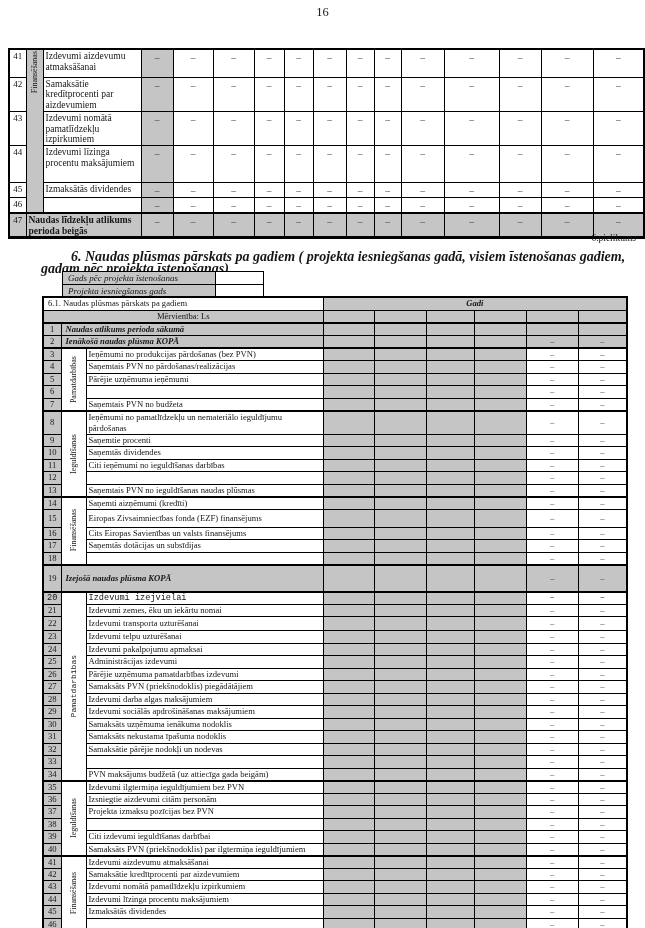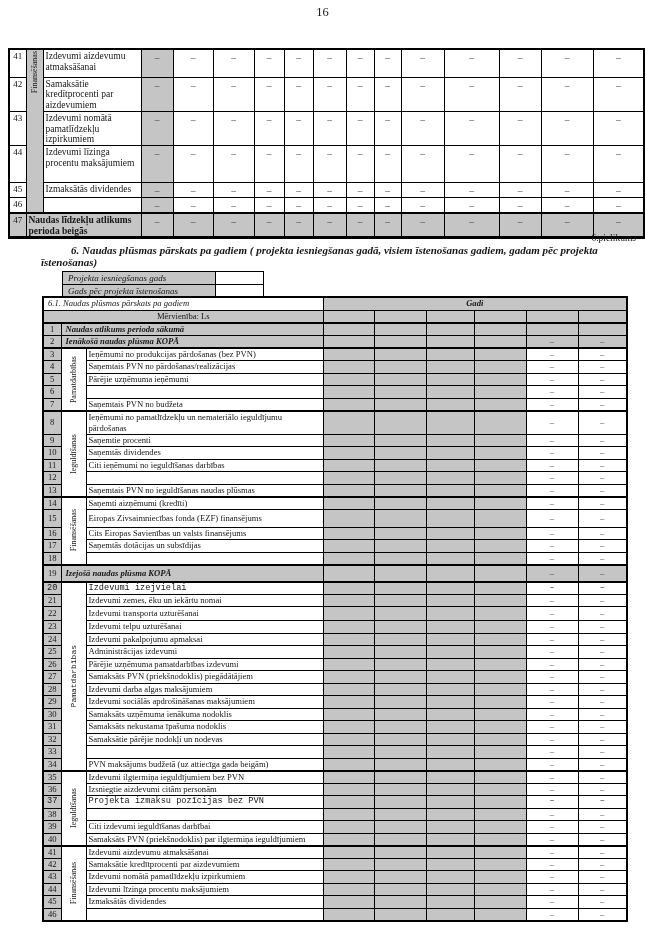--- a/index.html
+++ b/index.html
@@ -4,21 +4,21 @@
 <style>
   html,body{margin:0;padding:0;}
   body{
     width:645px;height:928px;background:#fff;position:relative;overflow:hidden;
     font-family:"Liberation Serif", serif;color:#161616;
     --shade:#c5c5c5;--dash:#3c3c3c;--bd:#000;
   }
   .abs{position:absolute;}
   #page-number{left:0;top:5px;width:645px;text-align:center;font-size:12.5px;}
   #appendix{top:233px;right:9px;font-size:9.5px;}
-  #doc-title{left:41px;top:245px;width:596px;font-size:11px;line-height:11.5px;
+  #doc-title{left:41px;top:251px;width:596px;font-size:14px;line-height:11.5px;
     font-weight:bold;font-style:italic;text-indent:30px;}
   table{border-collapse:collapse;table-layout:fixed;position:absolute;background:#fff;}
   td{border:1px solid var(--bd);padding:0 2px;overflow:hidden;vertical-align:middle;}
   .shade{background:var(--shade);}
   .dash{text-align:center;color:var(--dash);font-size:9px;}
   .num{text-align:center;padding-left:2px;}
   .vcell{text-align:center;vertical-align:middle;padding:0;}
   .vtext{writing-mode:vertical-rl;transform:rotate(180deg);font-size:8px;
     white-space:nowrap;margin:0 auto;line-height:1;}
   
@@ -30,21 +30,21 @@
   #top-table tr.section td.lbl{font-weight:bold;}
   #top-table tr.section td{border-top:2px solid var(--bd);}
   
   #info-table{left:62px;top:271px;width:201px;}
   #info-table td{font-size:9px;height:12px;line-height:11px;}
   #info-table .ilabel{font-style:italic;background:var(--shade);padding-left:5px;}
   
   #main-table{left:42px;top:296px;width:584px;border:2px solid var(--bd);}
   #main-table td{font-size:8.6px;line-height:11px;}
   #main-table td.num{font-size:8.6px;}
-  #main-table .title-cell{font-style:italic;padding-left:4px;}
+  #main-table .title-cell{padding-left:4px;}
   #main-table .gadi{font-style:italic;font-weight:bold;text-align:center;}
   #main-table .unit{text-align:center;}
   #main-table tr.hdr{height:13px;}
   #main-table tr.hdr2 td{border-bottom:2px solid var(--bd);}
   #main-table tr.bt2 td{border-top:2px solid var(--bd);}
   #main-table td.sec{font-weight:bold;font-style:italic;padding-left:4px;}
 </style>
 </head>
 <body style="--shade: #c5c5c5; --dash: #3c3c3c; --bd: #000000;">
 
@@ -199,25 +199,25 @@
 
 <div class="abs" id="doc-title">6. Naudas plūsmas pārskats pa gadiem ( projekta iesniegšanas gadā, visiem īstenošanas gadiem, gadam pēc projekta īstenošanas)</div>
 
 <table id="info-table">
   <colgroup>
       <col style="width:153px">
       <col style="width:48px">
     </colgroup>
   <tbody>
     <tr>
-      <td class="ilabel">Projekta iesniegšanas gads</td>
+      <td class="ilabel">Gads pēc projekta īstenošanas</td>
       <td></td>
     </tr>
     <tr>
-      <td class="ilabel">Gads pēc projekta īstenošanas</td>
+      <td class="ilabel">Projekta iesniegšanas gads</td>
       <td></td>
     </tr>
   </tbody>
 </table>
 
 <table id="main-table">
   <colgroup id="main-cols">
       <col style="width: 18px;">
       <col style="width: 25px;">
       <col style="width: 237px;">
@@ -424,21 +424,21 @@
       <tr style="height: 12.5px;">
         <td class="num shade">18</td>
         <td class="lbl"></td>
         <td class="dash shade"></td>
         <td class="dash shade"></td>
         <td class="dash shade"></td>
         <td class="dash shade"></td>
         <td class="dash">–</td>
         <td class="dash">–</td>
       </tr>
-      <tr class="bt2" style="height: 17px;">
+      <tr class="bt2" style="height: 27px;">
         <td class="num shade">19</td>
         <td class="sec shade" colspan="2">Izejošā naudas plūsma KOPĀ</td>
         <td class="dash shade"></td>
         <td class="dash shade"></td>
         <td class="dash shade"></td>
         <td class="dash shade"></td>
         <td class="dash shade">–</td>
         <td class="dash shade">–</td>
       </tr>
       <tr class="bt2" style="height: 12.5px; font-family: Liberation Mono, monospace;">
@@ -610,21 +610,21 @@
       <tr style="height: 12.5px;">
         <td class="num shade">36</td>
         <td class="lbl">Izsniegtie aizdevumi citām personām</td>
         <td class="dash shade"></td>
         <td class="dash shade"></td>
         <td class="dash shade"></td>
         <td class="dash shade"></td>
         <td class="dash">–</td>
         <td class="dash">–</td>
       </tr>
-      <tr style="height: 12.5px; font-family: Liberation Mono, monospace;">
+      <tr style="height: 12.5px;">
         <td class="num shade">37</td>
         <td class="lbl">Projekta izmaksu pozīcijas bez PVN</td>
         <td class="dash shade"></td>
         <td class="dash shade"></td>
         <td class="dash shade"></td>
         <td class="dash shade"></td>
         <td class="dash">–</td>
         <td class="dash">–</td>
       </tr>
       <tr style="height: 12.5px;">

